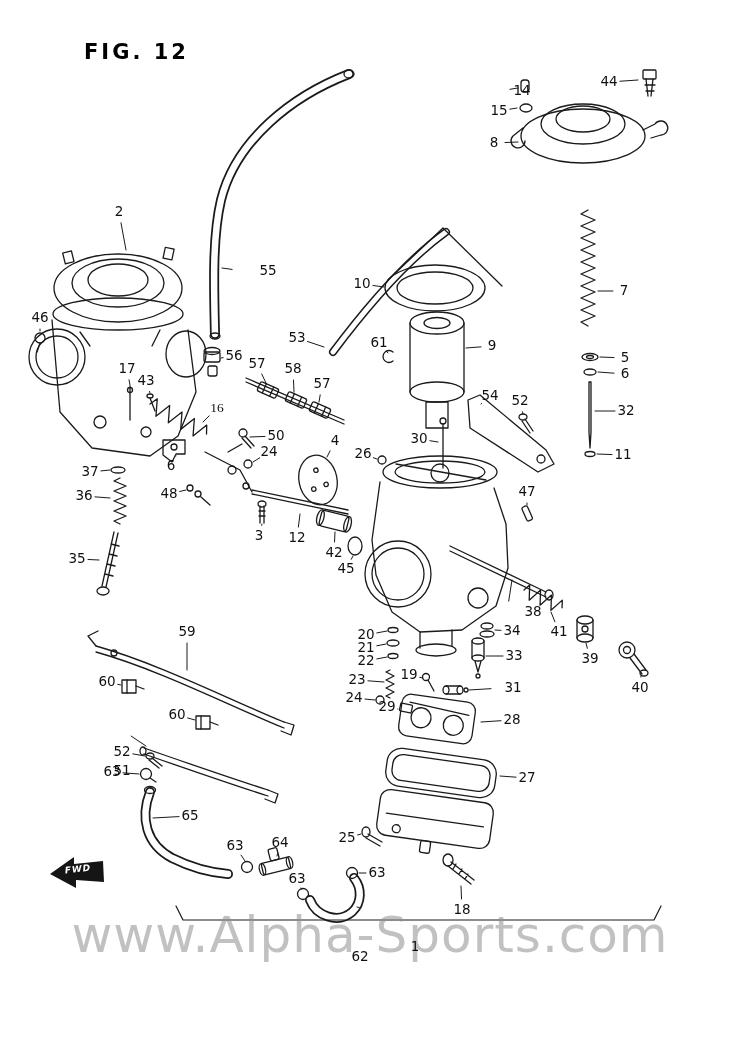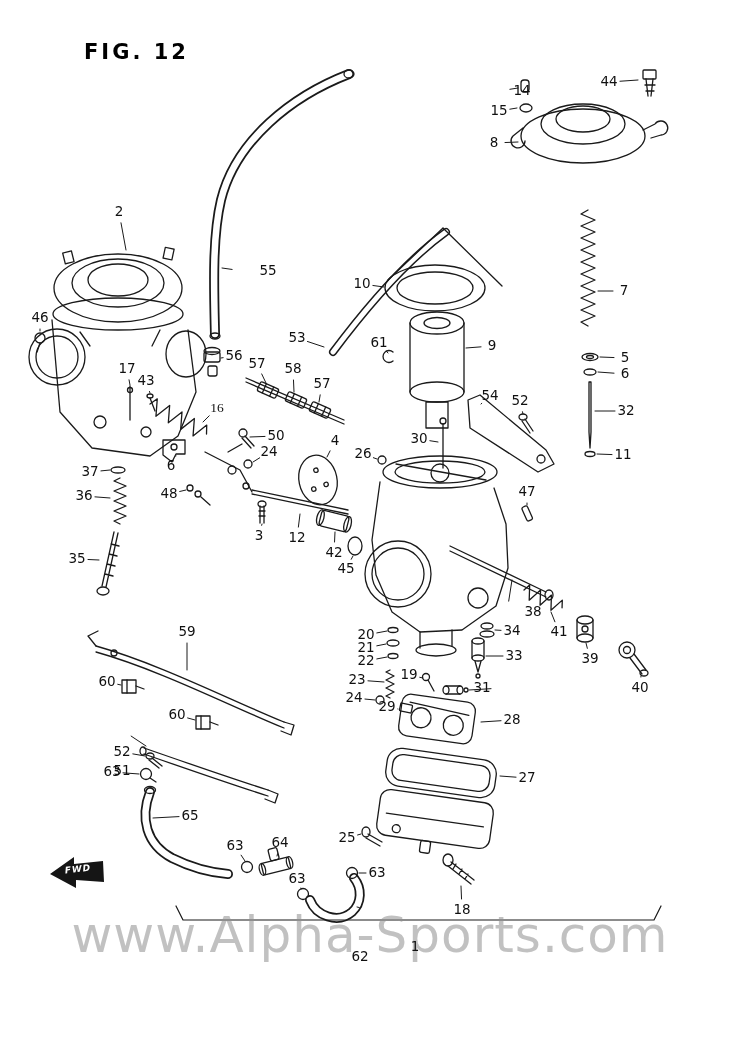--- a/index.html
+++ b/index.html
@@ -440,21 +440,21 @@
       <div class="callout" style="left: 512px; top: 631px;">34</div>
       <div class="callout" style="left: 559px; top: 632px;">41</div>
       <div class="callout" style="left: 366px; top: 635px;">20</div>
       <div class="callout" style="left: 366px; top: 648px;">21</div>
       <div class="callout" style="left: 366px; top: 661px;">22</div>
       <div class="callout" style="left: 514px; top: 656px;">33</div>
       <div class="callout" style="left: 590px; top: 659px;">39</div>
       <div class="callout" style="left: 187px; top: 632px;">59</div>
       <div class="callout" style="left: 357px; top: 680px;">23</div>
       <div class="callout" style="left: 409px; top: 675px;">19</div>
-      <div class="callout" style="left: 482px; top: 688px;">31</div>
+      <div class="callout" style="left: 513px; top: 688px;">31</div>
       <div class="callout" style="left: 640px; top: 688px;">40</div>
       <div class="callout" style="left: 107px; top: 682px;">60</div>
       <div class="callout" style="left: 354px; top: 698px;">24</div>
       <div class="callout" style="left: 387px; top: 707px;">29</div>
       <div class="callout" style="left: 177px; top: 715px;">60</div>
       <div class="callout" style="left: 512px; top: 720px;">28</div>
       <div class="callout" style="left: 122px; top: 730px; margin-top: 41px;">51</div>
       <div class="callout" style="left: 122px; top: 752px;">52</div>
       <div class="callout" style="left: 112px; top: 772px;">63</div>
       <div class="callout" style="left: 527px; top: 778px;">27</div>

